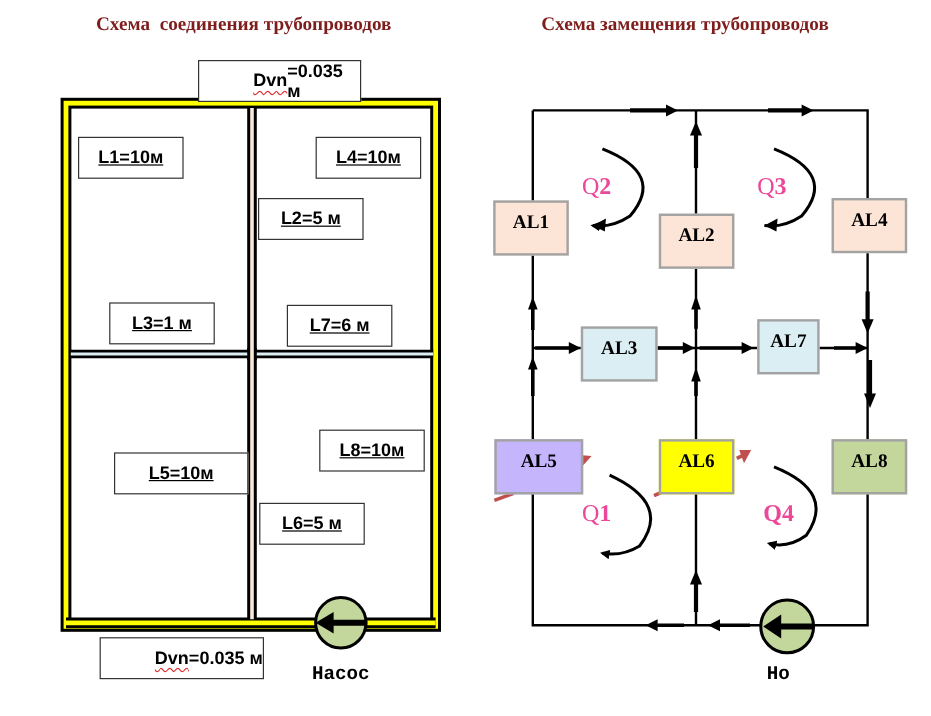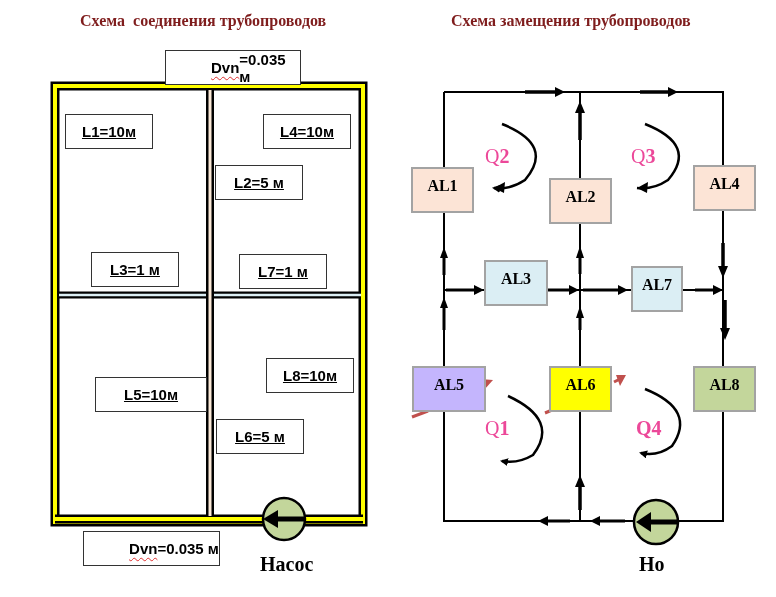--- a/index.html
+++ b/index.html
@@ -4,21 +4,21 @@
 <style>
   html, body { margin:0; padding:0; background:#ffffff; }
   body { width:776px; height:597px; position:relative; overflow:hidden; }
   .title { position:absolute; font-family:"Liberation Serif", serif; font-weight:bold; font-size:16px; color:#7f1d1d; white-space:pre; }
   .label-box { position:absolute; background:#fff; border:1px solid #333; font-family:"Liberation Sans", sans-serif; font-weight:bold; font-size:15px; display:flex; align-items:center; justify-content:center; box-sizing:border-box;text-decoration:underline; }
   .dvn { text-decoration:none;padding-left:45px; }
   .dvn .u { text-decoration: underline wavy #e03030; text-decoration-thickness:1px; text-underline-offset:3px; }
   .al-box { position:absolute; border:2px solid #a3a3a3; box-sizing:border-box; font-family:"Liberation Serif", serif; font-weight:bold; font-size:16px; display:flex; justify-content:center; padding-top:8px; }
   .qlabel { position:absolute; font-family:"Liberation Serif", serif; font-size:20px; color:#ec4899; }
   .qlabel b { font-weight:bold; }
-  .pump-label { position:absolute; font-family:Liberation Serif, serif; font-weight:bold; font-size:20px; }
+  .pump-label { position:absolute; font-family:Liberation Mono, monospace; font-weight:bold; font-size:16px; }
   svg.layer { position:absolute; left:0; top:0; }
 </style>
 </head>
 <body>
 
 <div class="title" style="left:80px; top:12px;">Схема  соединения трубопроводов</div>
 
 <svg class="layer" width="776" height="597">
 
   <g>
@@ -50,21 +50,21 @@
 
 <div class="label-box dvn" style="left:165px; top:50px; width:136px; height:35px;">
   <span class="u">Dvn</span>
     <span>=0.035 м</span>
 </div>
 
 <div class="label-box" style="left:65px; top:114px; width:88px; height:35px;">L1=10м</div>
 <div class="label-box" style="left:263px; top:114px; width:88px; height:35px;">L4=10м</div>
 <div class="label-box" style="left:215px; top:165px; width:88px; height:35px;">L2=5 м</div>
 <div class="label-box" style="left:91px; top:252px; width:88px; height:35px;">L3=1 м</div>
-<div class="label-box" style="left:239px; top:254px; width:88px; height:35px;">L7=1 м</div>
+<div class="label-box" style="left:239px; top:254px; width:88px; height:35px;">L7=6 м</div>
 <div class="label-box" style="left:63px; top:377px; width:112px; height:35px;margin-left:32px;">L5=10м</div>
 <div class="label-box" style="left:266px; top:358px; width:88px; height:35px;">L8=10м</div>
 <div class="label-box" style="left:216px; top:419px; width:88px; height:35px;">L6=5 м</div>
 
 <div class="label-box dvn" style="left:83px; top:531px; width:137px; height:35px;">
   <span class="u">Dvn</span>
     <span>=0.035 м</span>
 </div>
 
 <div class="pump-label" style="left:260px; top:553px;">Насос</div>
@@ -152,21 +152,21 @@
   <g>
     <circle cx="656" cy="522" r="22" fill="#c3d69b" stroke="#000" stroke-width="2.5"></circle>
     <line x1="678" y1="522" x2="648" y2="522" stroke="#000" stroke-width="5"></line>
     <polygon points="636,522 651,512 651,532" fill="#000"></polygon>
   </g>
 </svg>
 
 <div class="al-box" style="left:411px; top:167px; width:63px; height:46px; background:#fce4d6;">AL1</div>
 <div class="al-box" style="left:549px; top:178px; width:63px; height:46px; background:#fce4d6;">AL2</div>
 <div class="al-box" style="left:693px; top:165px; width:63px; height:46px; background:#fce4d6;">AL4</div>
-<div class="al-box" style="left:484px; top:260px; width:64px; height:46px; background:#dbeef4;">AL3</div>
+<div class="al-box" style="left:484px; top:272px; width:64px; height:46px; background:#dbeef4;">AL3</div>
 <div class="al-box" style="left:631px; top:266px; width:52px; height:46px; background:#dbeef4;">AL7</div>
 <div class="al-box" style="left:412px; top:366px; width:74px; height:46px; background:#c4b5fd;font-family:Liberation Serif, serif;">AL5</div>
 <div class="al-box" style="left:549px; top:366px; width:63px; height:46px; background:#ffff00;">AL6</div>
 <div class="al-box" style="left:693px; top:366px; width:63px; height:46px; background:#c3d69b;">AL8</div>
 
 <div class="qlabel" style="left:485px; top:145px;"><span>Q</span><b>2</b></div>
 <div class="qlabel" style="left:631px; top:145px;"><span>Q</span><b>3</b></div>
 <div class="qlabel" style="left:485px; top:417px;"><span>Q</span><b>1</b></div>
 <div class="qlabel" style="left:636px; top:417px; font-weight:bold;"><span>Q</span><b>4</b></div>
 

